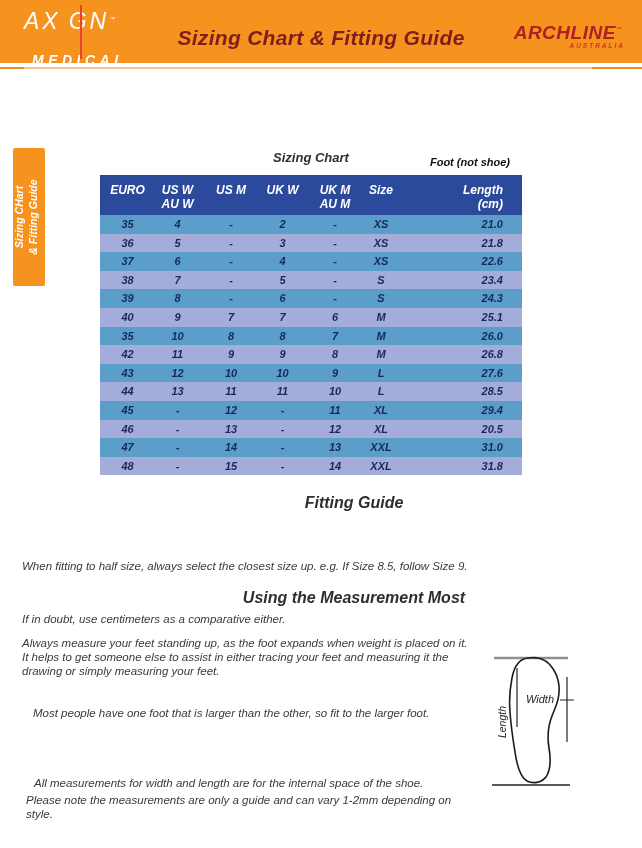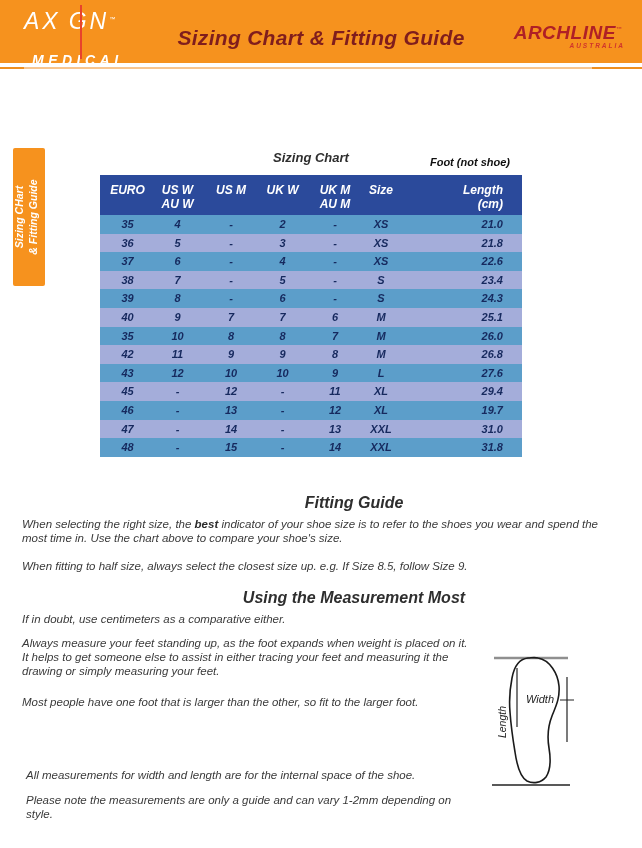--- a/index.html
+++ b/index.html
@@ -209,36 +209,45 @@
         <tr>
           <td>43</td>
           <td>12</td>
           <td>10</td>
           <td>10</td>
           <td>9</td>
           <td>L</td>
           <td class="len">27.6</td>
         </tr>
         <tr>
+          <td>44</td>
+          <td>13</td>
+          <td>11</td>
+          <td>11</td>
+          <td>10</td>
+          <td>L</td>
+          <td class="len">28.5</td>
+        </tr>
+        <tr>
           <td>45</td>
           <td>-</td>
           <td>12</td>
           <td>-</td>
           <td>11</td>
           <td>XL</td>
           <td class="len">29.4</td>
         </tr>
         <tr>
           <td>46</td>
           <td>-</td>
           <td>13</td>
           <td>-</td>
           <td>12</td>
           <td>XL</td>
-          <td class="len">19.7</td>
+          <td class="len">20.5</td>
         </tr>
         <tr>
           <td>47</td>
           <td>-</td>
           <td>14</td>
           <td>-</td>
           <td>13</td>
           <td>XXL</td>
           <td class="len">31.0</td>
         </tr>
@@ -248,28 +257,27 @@
           <td>15</td>
           <td>-</td>
           <td>14</td>
           <td>XXL</td>
           <td class="len">31.8</td>
         </tr>
       </tbody>
   </table>
 
   <div class="h-center" style="top:494px">Fitting Guide</div>
-  <p class="para" style="top:517px;width:588px;margin:0"><span>When selecting the right size, the </span><b>best</b><span> indicator of your shoe size is to refer to the shoes you wear and spend the most time in. Use the chart above to compare your shoe's size.</span></p>
   <p class="para" style="top:559px;width:598px;margin:0">When fitting to half size, always select the closest size up. e.g. If Size 8.5, follow Size 9.</p>
 
   <div class="h-center" style="top:589px">Using the Measurement Most</div>
   <p class="para" style="top:612px;width:598px;margin:0">If in doubt, use centimeters as a comparative either.</p>
   <p class="para" style="top:636px;width:455px;margin:0">Always measure your feet standing up, as the foot expands when weight is placed on it. It helps to get someone else to assist in either tracing your feet and measuring it the drawing or simply measuring your feet.</p>
-  <p class="para" style="top:695px;width:470px;margin:0">Most people have one foot that is larger than the other, so fit to the larger foot.</p>
-  <p class="para" style="top:764px;width:470px;margin:4px">All measurements for width and length are for the internal space of the shoe.</p>
+  <p class="para" style="top:695px;width:470px;margin:11px">Most people have one foot that is larger than the other, so fit to the larger foot.</p>
+  <p class="para" style="top:764px;width:470px;margin:12px">All measurements for width and length are for the internal space of the shoe.</p>
   <p class="para" style="top:789px;width:450px;margin:4px">Please note the measurements are only a guide and can vary 1-2mm depending on style.</p>
 
   <svg class="foot-svg" width="96" height="148" viewBox="0 0 96 148">
     <line x1="8" y1="10" x2="82" y2="10" stroke="#8f8f8f" stroke-width="2.5"></line>
     <line x1="6" y1="137" x2="84" y2="137" stroke="#222" stroke-width="1.4"></line>
     <line x1="31" y1="20" x2="31" y2="79" stroke="#222" stroke-width="1.2"></line>
     <line x1="81" y1="29" x2="81" y2="94" stroke="#222" stroke-width="1.2"></line>
     <line x1="74" y1="52" x2="88" y2="52" stroke="#222" stroke-width="1"></line>
     <path d="M 42,10 C 33,11 28,19 26,30 C 24,40 23,52 24,64 C 25,78 27,92 29,104
              C 31,118 34,129 41,133 C 47,136 55,135 60,129 C 64,123 65,112 63,100

